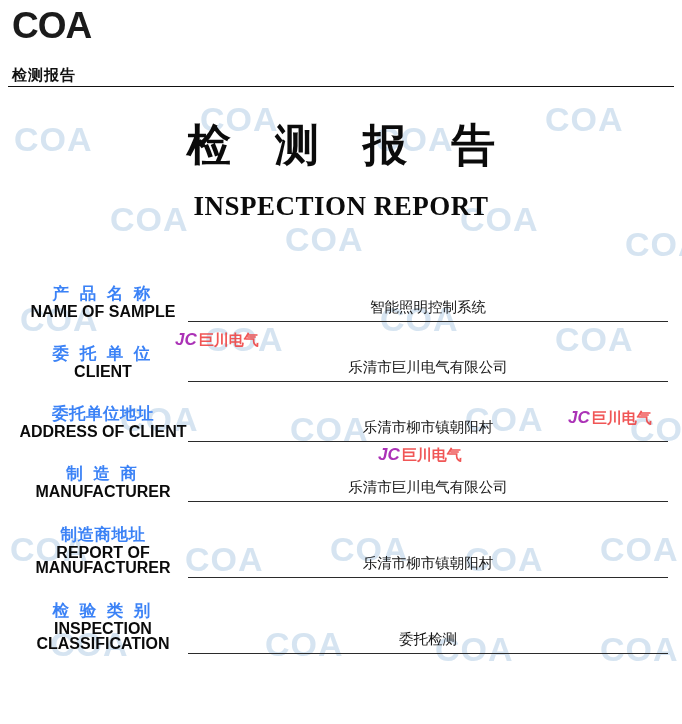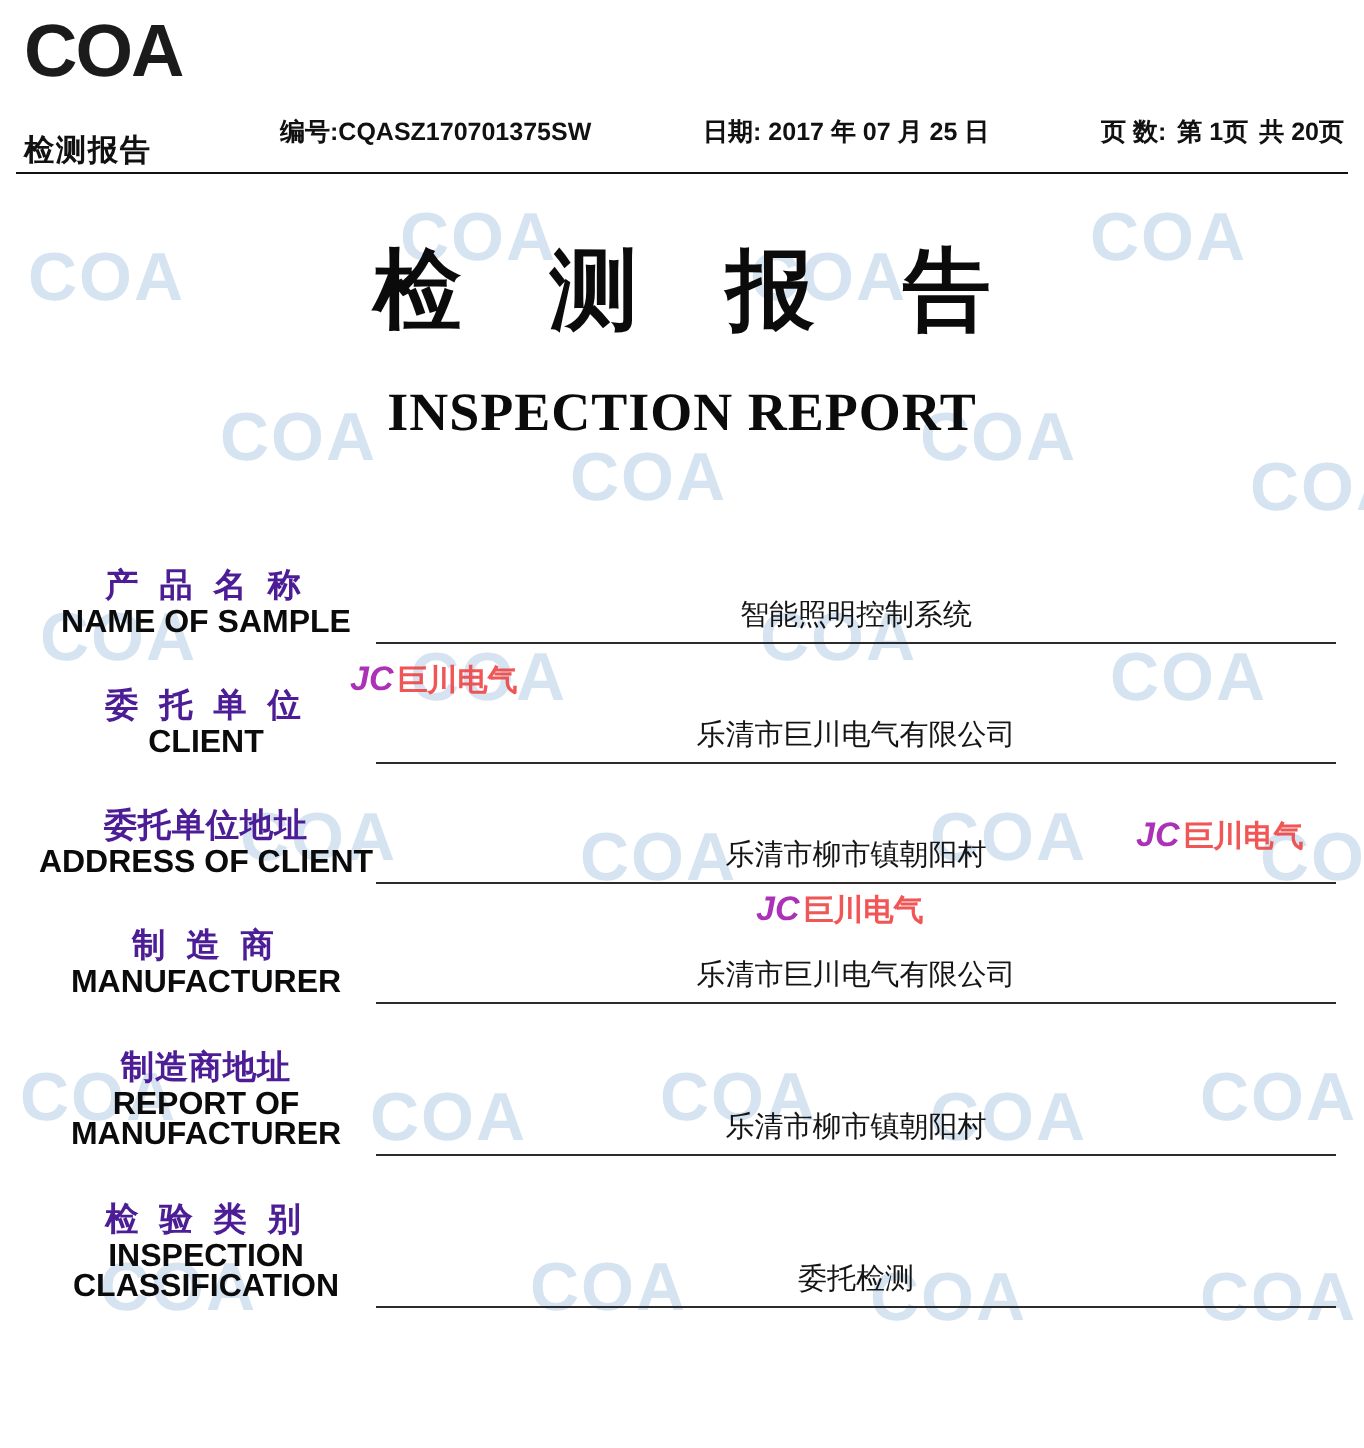--- a/index.html
+++ b/index.html
@@ -145,21 +145,21 @@
   .field-label {
     width: 170px;
     flex: 0 0 170px;
     text-align: center;
     padding-bottom: 4px;
   }
   .label-cn {
     font-size: 16.5px;
     font-weight: bold;
     letter-spacing: 3px;
-    color: #4c1d95;
+    color: #3b82f6;
     line-height: 20px;
   }
   .label-cn.tight { letter-spacing: 0.5px; }
   .label-en {
     font-size: 16px;
     font-weight: bold;
     color: #0b0b0b;
     line-height: 13px;
     margin-top: 2px;
   }
@@ -223,34 +223,20 @@
     <span class="jc-badge">JC</span><span class="jc-text">巨川电气</span>
   </div>
 </div>
 
 <div class="header">
   <div class="logo-block">
     <div class="logo-main">COA</div>
     <div class="logo-sub">检测报告</div>
   </div>
 
-  <div class="header-meta">
-    <div class="meta-item">
-      <span class="meta-label">编号:</span><span class="meta-value">CQASZ170701375SW</span>
-    </div>
-    <div class="meta-item">
-      <span class="meta-label">日期:</span>
-      <span class="meta-value">2017 年 07 月 25 日</span>
-    </div>
-    <div class="meta-item meta-pages">
-      <span class="meta-label">页  数:</span>
-      <span class="meta-value pg">第 1页</span>
-      <span class="meta-value pg">共 20页</span>
-    </div>
-  </div>
 
   <div class="header-rule"></div>
 </div>
 
 <div class="title-zone">
   <div class="title-cn">检 测 报 告</div>
   <div class="title-en">INSPECTION REPORT</div>
 </div>
 
 <div class="fields">

